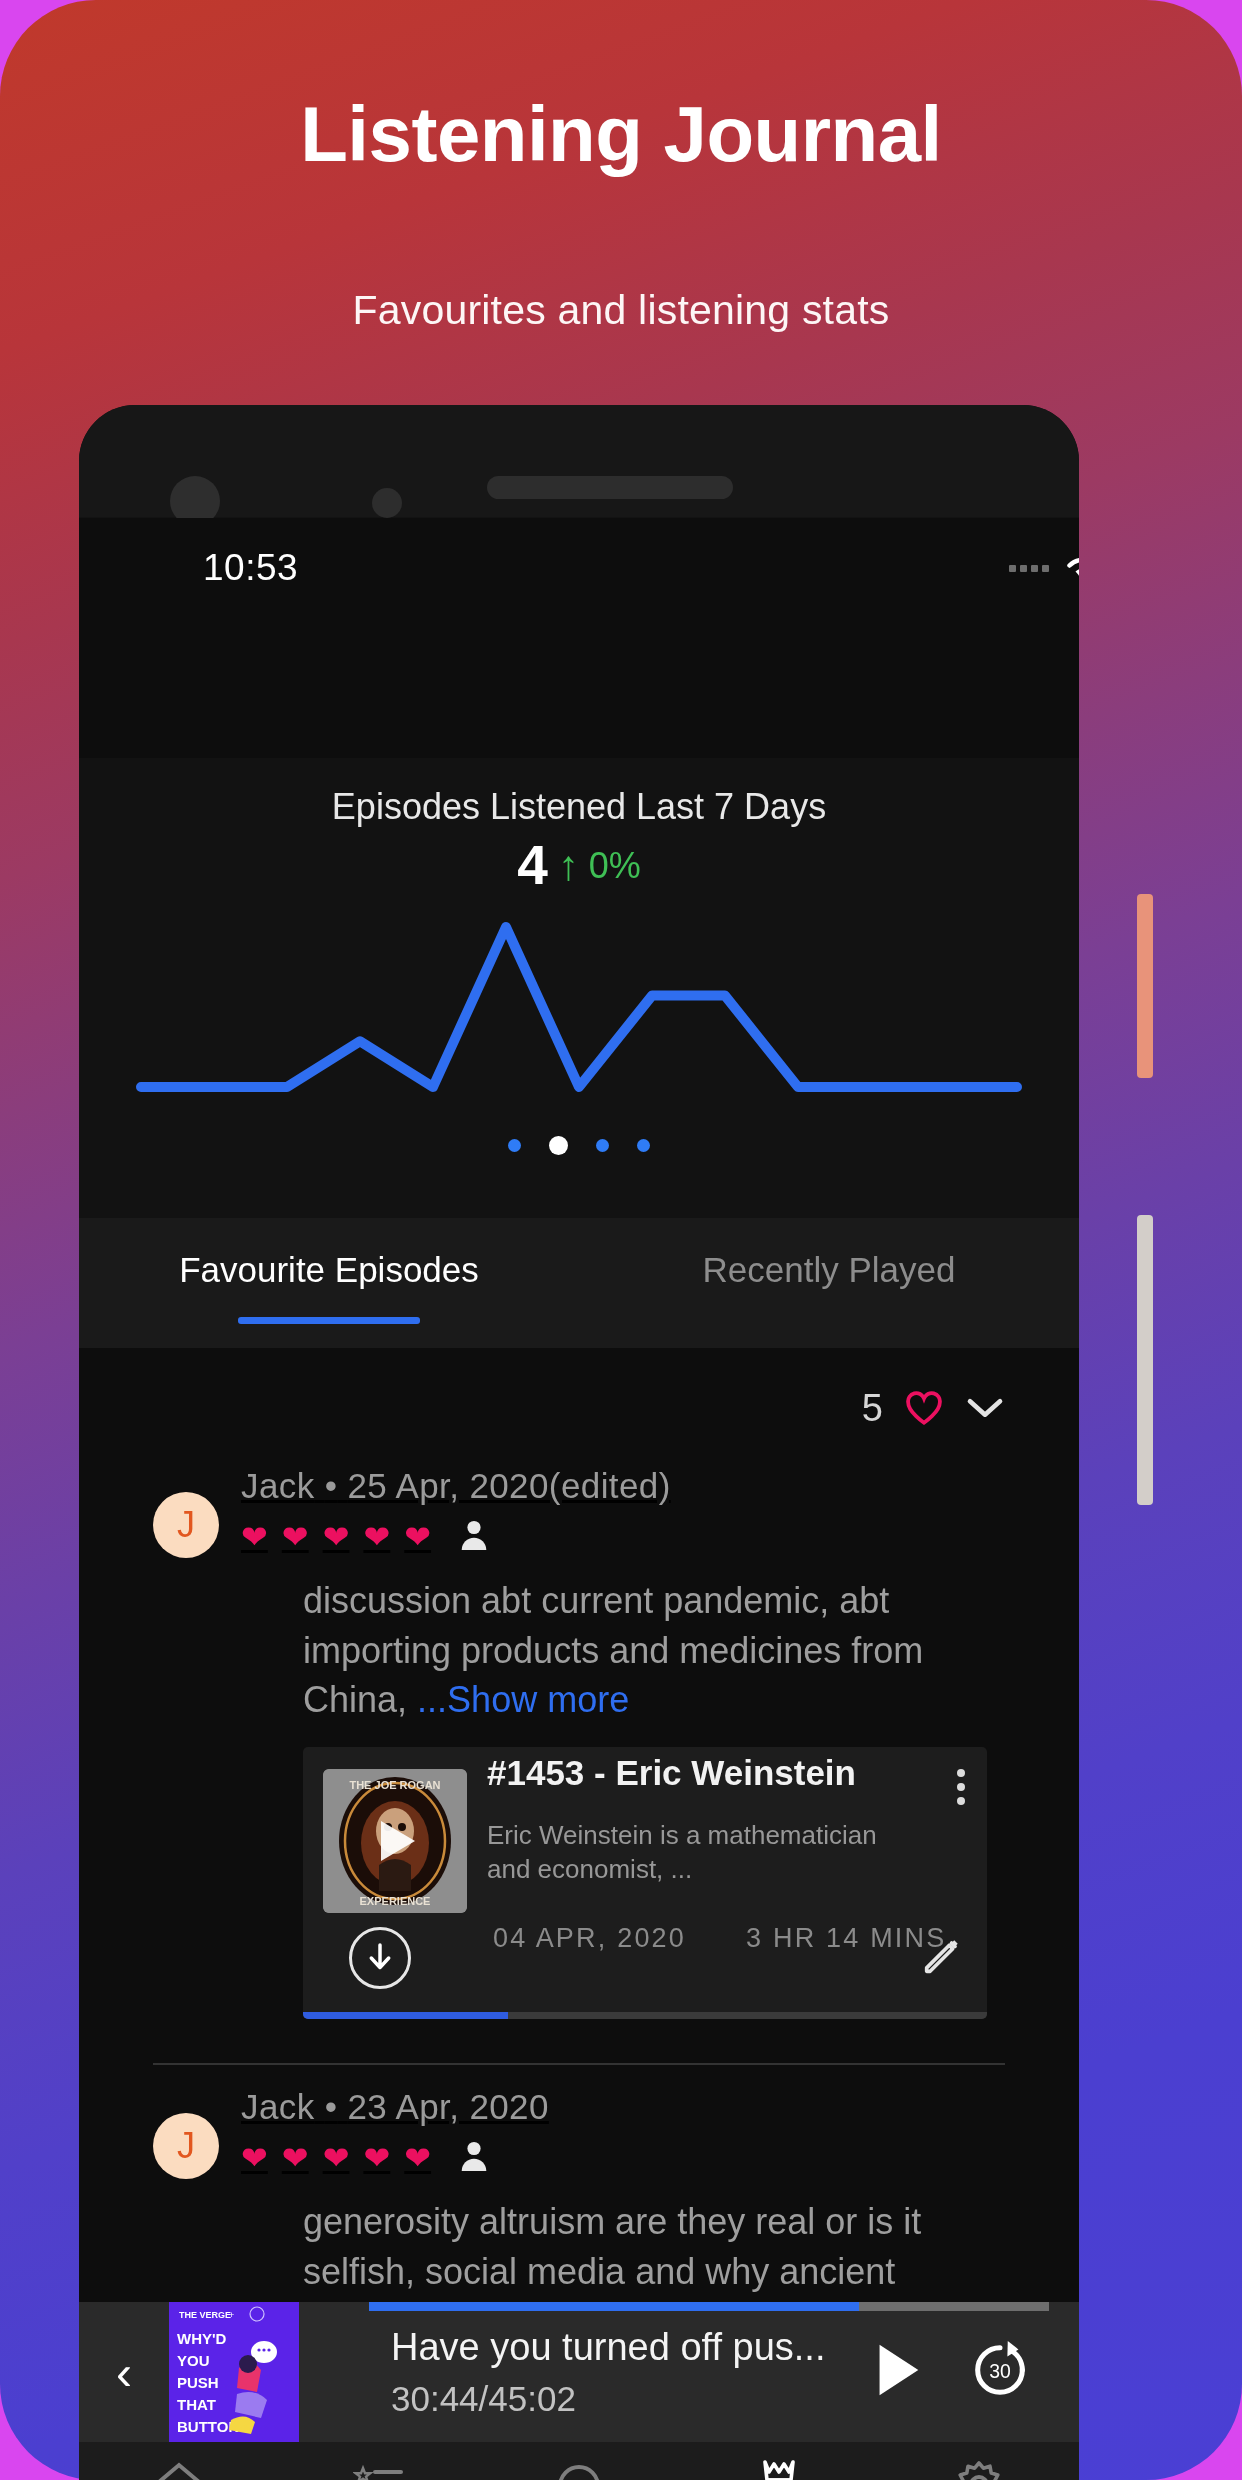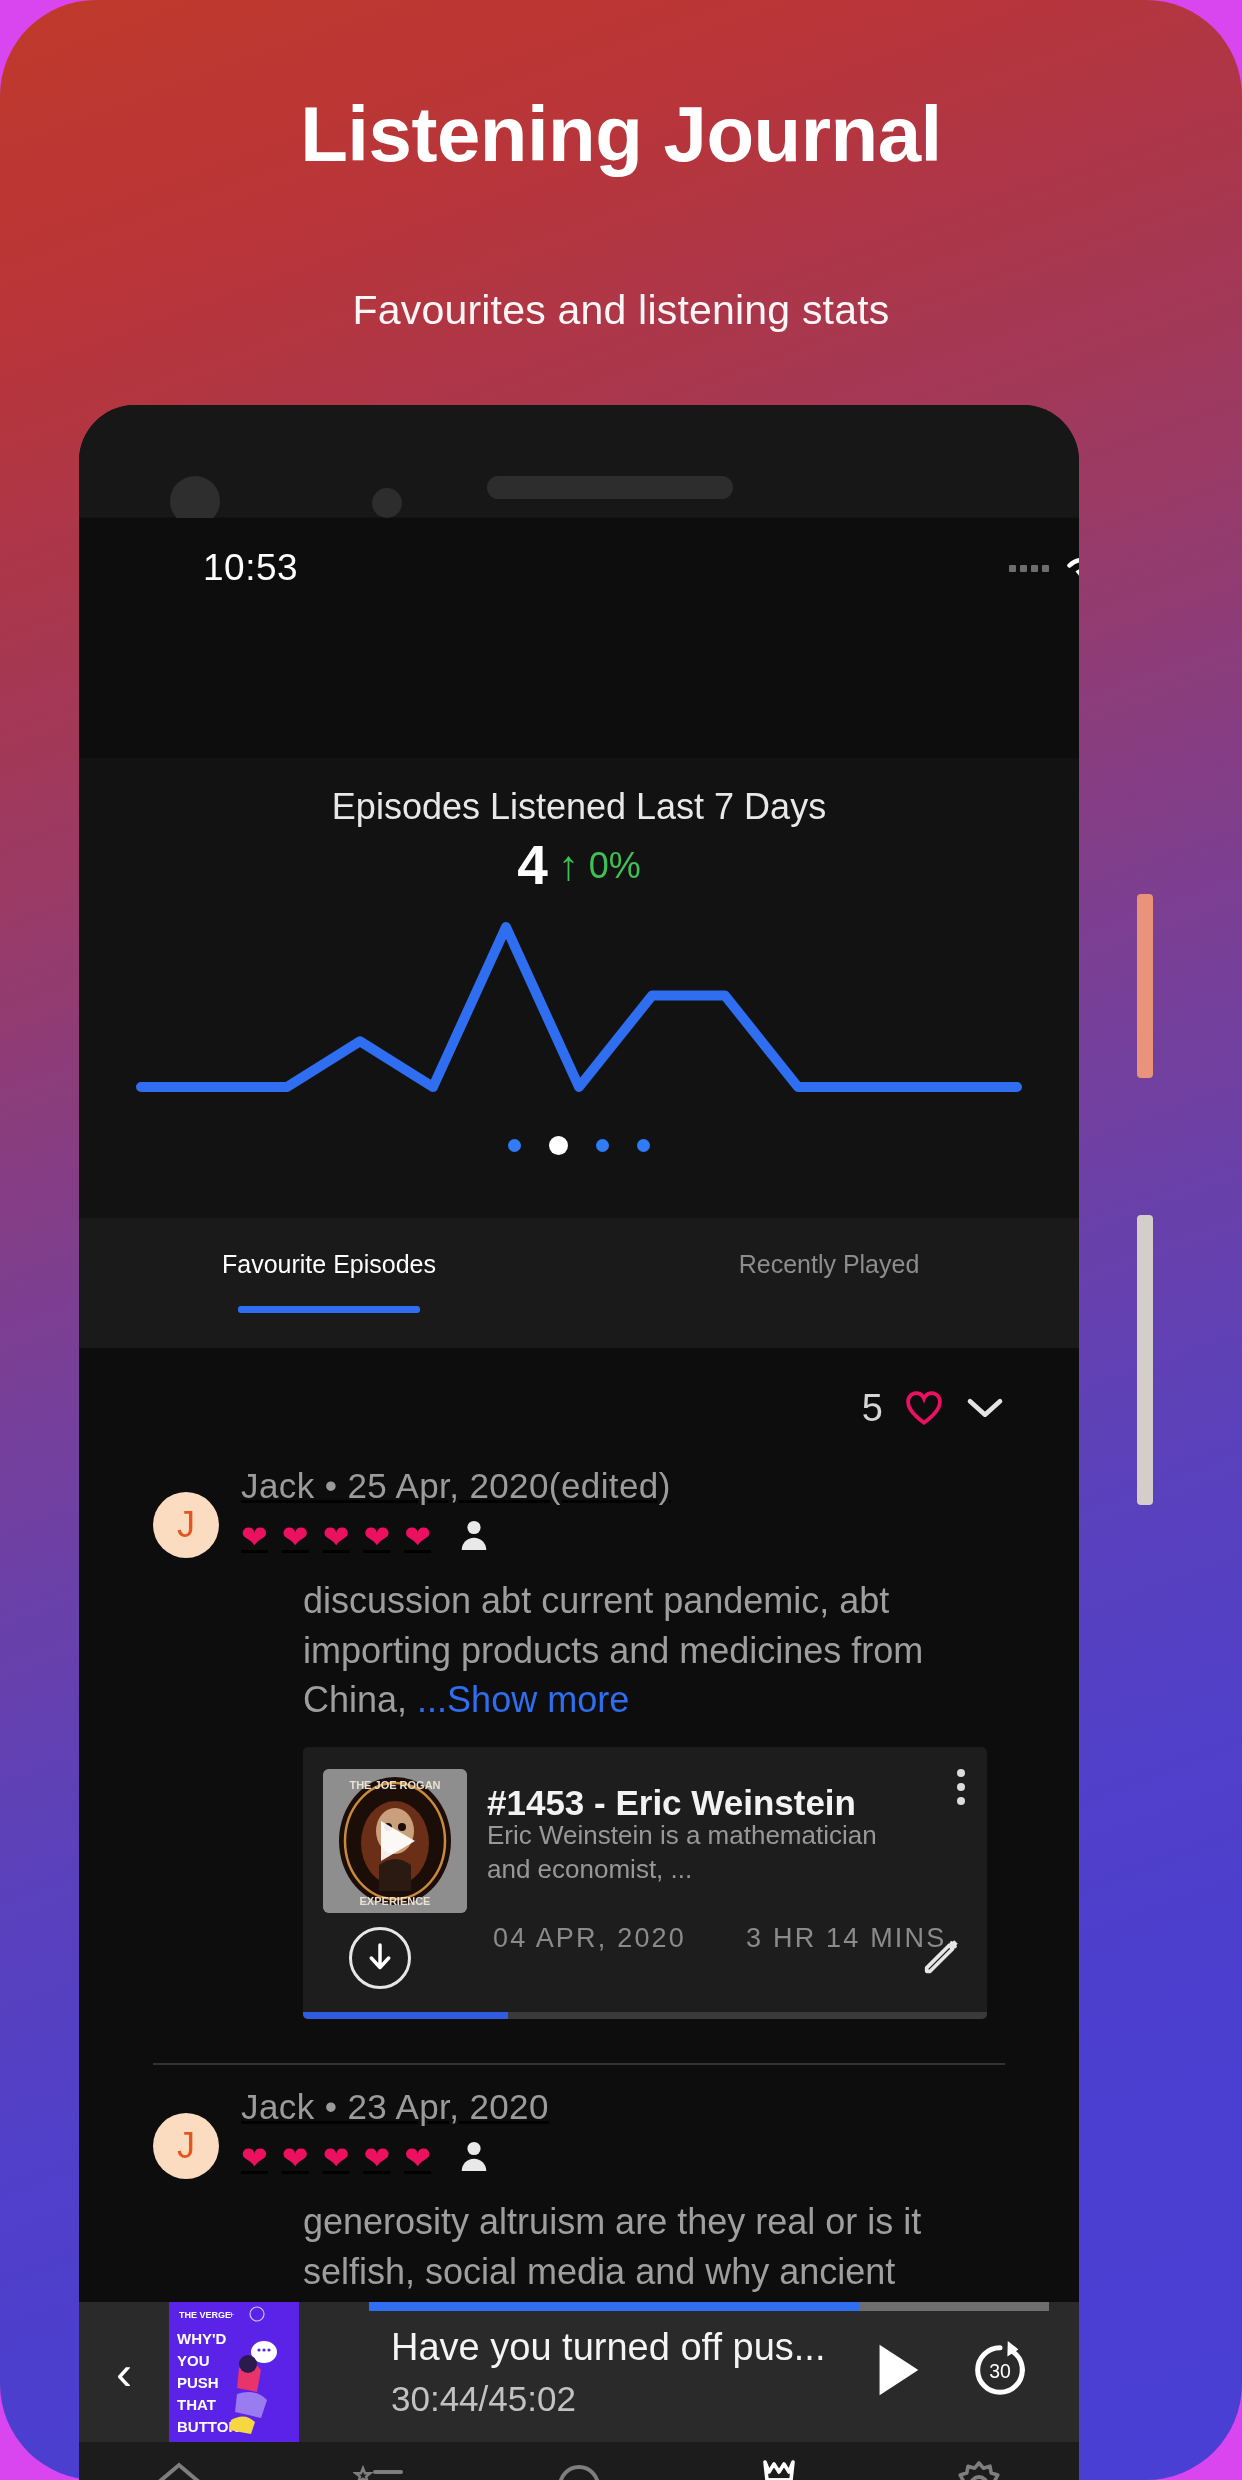--- a/index.html
+++ b/index.html
@@ -180,21 +180,21 @@
 
   
   .tabsec {
     position: absolute; left: 0; top: 700px;
     width: 1000px; height: 130px;
     background: #1a1a1a;
   }
   .tabs { display: flex; padding: 32px 0 0 0; }
   .tab {
     flex: 1; text-align: center; position: relative;
-    font-size: 25px; color: #8d8d8d;
+    font-size: 35px; color: #8d8d8d;
   }
   .tab.active { color: #ffffff; }
   .tab .ul {
     position: absolute; left: 50%; transform: translateX(-50%);
     bottom: -34px; width: 182px; height: 7px; background: #2f6ef0;
     border-radius: 3px;
   }
 
   
   .feed {
@@ -238,21 +238,21 @@
     overflow: hidden;
   }
   .ep-art {
     position: absolute; left: 20px; top: 22px;
     width: 144px; height: 144px; border-radius: 6px;
     background: #8a8a8a;
     display: flex; align-items: center; justify-content: center;
     overflow: hidden;
   }
   .ep-title {
-    position: absolute; left: 184px; top: 36px; right: 86px;
+    position: absolute; left: 184px; top: 6px; right: 86px;
     color: #f2f2f2; font-size: 35px; font-weight: 700;
     white-space: nowrap; overflow: hidden;
   }
   .ep-desc {
     position: absolute; left: 184px; top: 72px; width: 390px;
     color: #989898; font-size: 26px; line-height: 1.3;
   }
   .ep-info {
     position: absolute; left: 190px; top: 176px;
     display: flex; gap: 60px;

